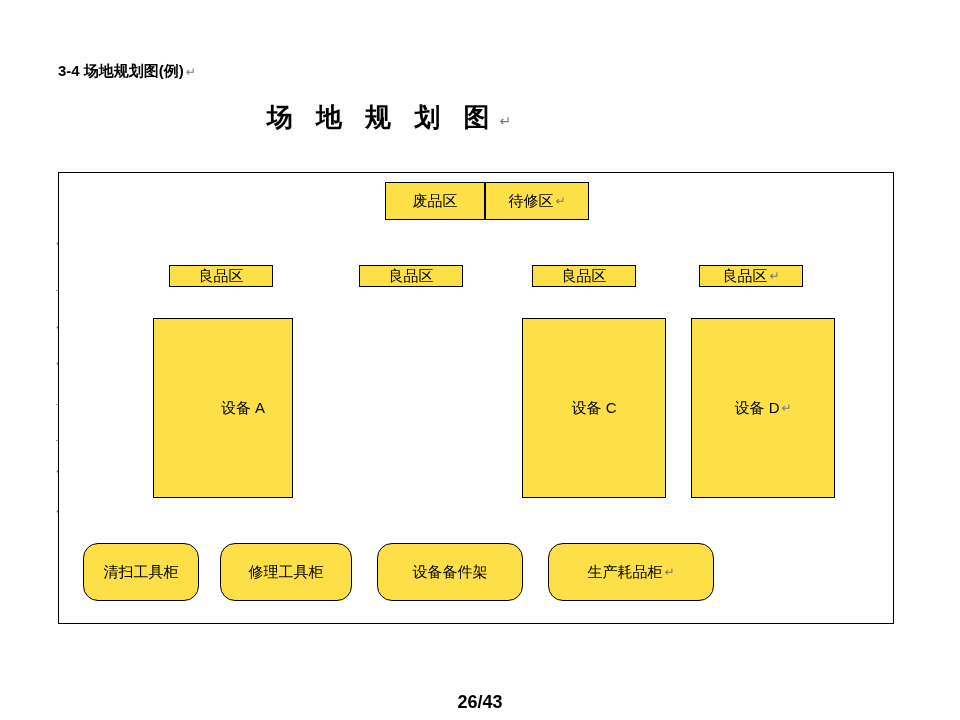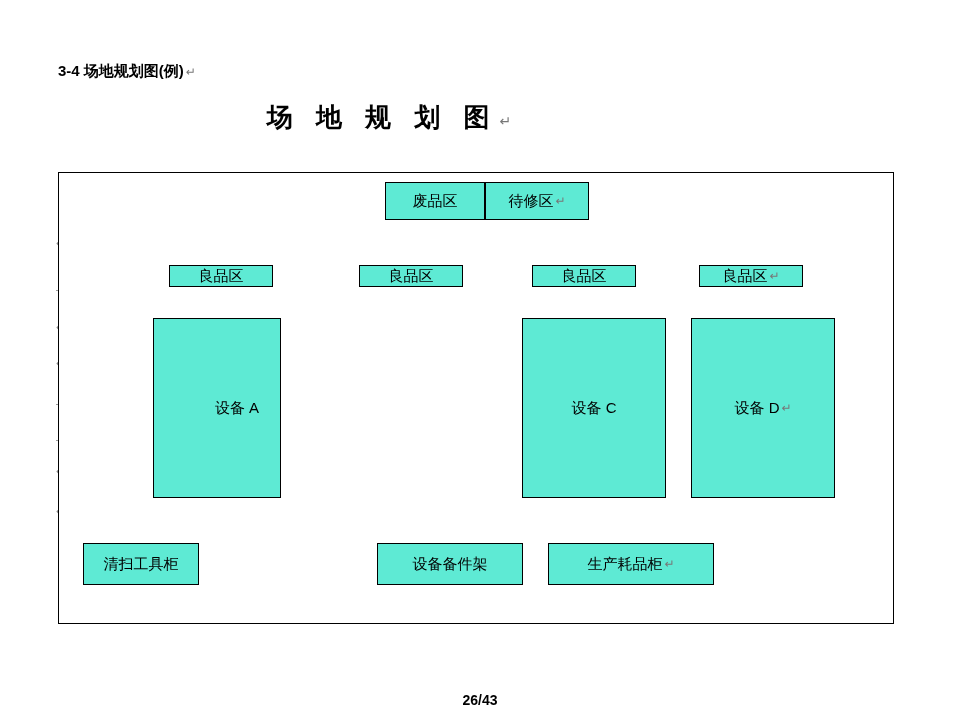--- a/index.html
+++ b/index.html
@@ -84,44 +84,44 @@
 
   
   .box {
     position: absolute;
     border: 1px solid #000;
     box-sizing: border-box;
     display: flex;
     align-items: center;
     justify-content: center;
     font-size: 15px;
-    background: #5eead4;
+    background: #fde047;
     white-space: nowrap;
   }
 
   
   .box-scrap   { left: 326px; top: 9px;  width: 100px; height: 38px; }
   .box-repair  { left: 426px; top: 9px;  width: 104px; height: 38px; }
 
   
   .good { top: 92px; width: 104px; height: 22px; }
   .good-1 { left: 110px; }
   .good-2 { left: 300px; }
   .good-3 { left: 473px; }
   .good-4 { left: 640px; }
 
   
   .equip { top: 145px; height: 180px; }
-  .equip-a { left: 94px;  width: 128px; padding-left: 40px; }
+  .equip-a { left: 94px;  width: 140px; padding-left: 40px; }
   .equip-b { left: 283px; width: 148px; }
   .equip-c { left: 463px; width: 144px; }
   .equip-d { left: 632px; width: 144px; }
 
   
-  .cab { top: 370px; height: 42px; }
+  .cab { top: 370px; height: 58px; border-radius: 15px; }
   .cab-1 { left: 24px;  width: 116px; }
   .cab-2 { left: 161px; width: 132px; }
   .cab-3 { left: 318px; width: 146px; }
   .cab-4 { left: 489px; width: 166px; }
 
   
   .tick {
     position: absolute;
     left: 56px;
     width: 8px;
@@ -144,21 +144,21 @@
     line-height: 1;
   }
 
   
   .page-number {
     position: absolute;
     left: 0;
     top: 692px;
     width: 960px;
     text-align: center;
-    font-size: 14px;
+    font-size: 18px;
     font-weight: bold;
   }
 </style>
 </head>
 <body>
 
 <div class="slide">
 
   <div class="slide-label">
     <span>3-4 场地规划图(例)</span><span class="pilcrow">↵</span>
@@ -210,20 +210,23 @@
       <span>设备 C</span>
     </div>
     <div class="box equip equip-d">
       <span>设备 D</span>
         <span class="pilcrow">↵</span>
     </div>
 
     <div class="box cab cab-1">
       <span>清扫工具柜</span>
     </div>
+    <div class="box cab cab-2">
+      <span>修理工具柜</span>
+    </div>
     <div class="box cab cab-3">
       <span>设备备件架</span>
     </div>
     <div class="box cab cab-4">
       <span>生产耗品柜</span>
         <span class="pilcrow">↵</span>
     </div>
 
   </div>
 

